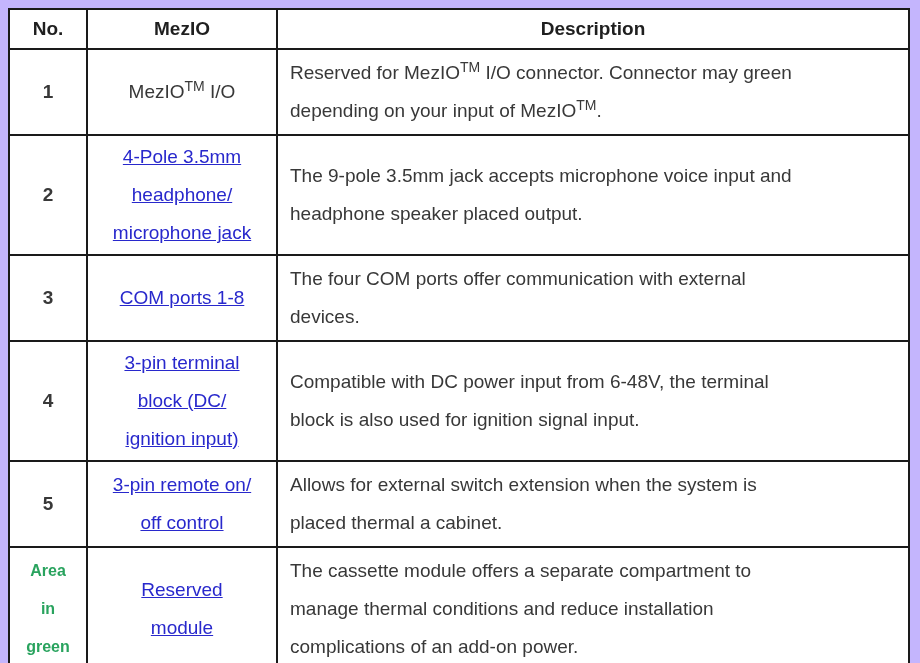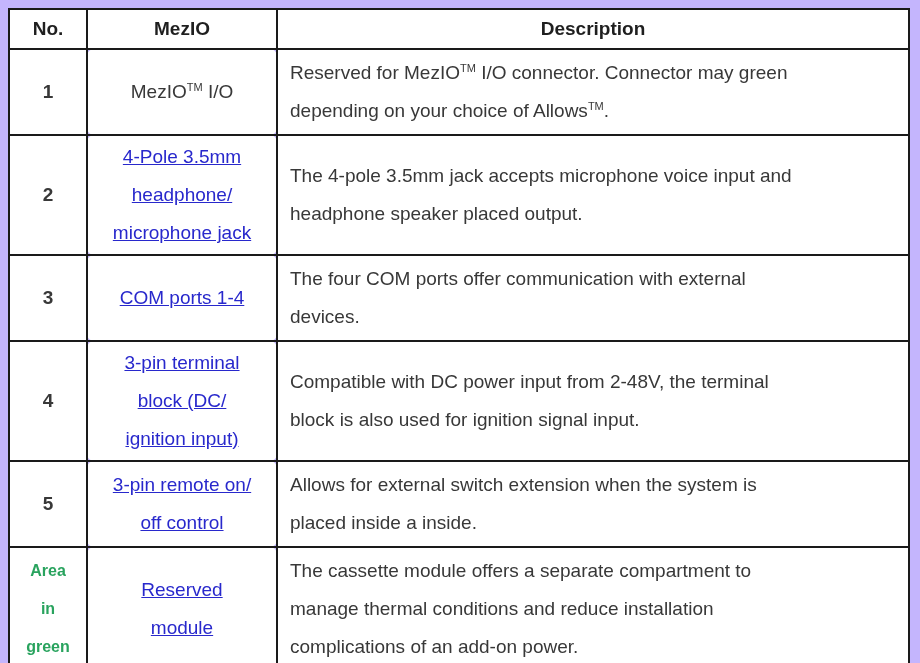--- a/index.html
+++ b/index.html
@@ -52,36 +52,35 @@
   td.no.green {
     color: var(--green, #29a35e);
     font-size: 16px;
   }
   td.item {
     text-align: center;
     font-size: 19px;
     color: var(--text, #383838);
     line-height: 38px;
     padding: 2px 6px;
-    border-radius: 7px;
   }
   td.desc {
     text-align: left;
     font-size: 19px;
     color: var(--text, #383838);
     line-height: 38px;
     padding: 4px 8px 4px 12px;
   }
   a.link {
     color: var(--link, #2828cc);
     text-decoration: underline;
     cursor: pointer;
   }
   sup.tm {
-    font-size: 11px;
+    font-size: 14px;
     line-height: 0;
   }
 </style>
 </head>
 <body>
 
 <div class="page">
   <table class="io-table">
     <colgroup>
       <col class="c-no">
@@ -92,41 +91,41 @@
       <tr>
         <th>No.</th>
         <th>MezIO</th>
         <th>Description</th>
       </tr>
     </thead>
     <tbody>
         <tr>
           <td class="no">1</td>
           <td class="item"><span>MezIO</span><sup class="tm">TM</sup><span> I/O</span></td>
-          <td class="desc"><span>Reserved for MezIO</span><sup class="tm">TM</sup><span> I/O connector. Connector may green</span><br><span>depending on your choice of Allows</span><sup class="tm">TM</sup><span>.</span></td>
+          <td class="desc"><span>Reserved for MezIO</span><sup class="tm">TM</sup><span> I/O connector. Connector may green</span><br><span>depending on your input of MezIO</span><sup class="tm">TM</sup><span>.</span></td>
         </tr>
         <tr>
           <td class="no">2</td>
           <td class="item"><a class="link" href="#"><span>4-Pole 3.5mm</span><br><span>headphone/</span><br><span>microphone jack</span></a></td>
-          <td class="desc"><span>The 4-pole 3.5mm jack accepts microphone voice input and</span><br><span>headphone speaker placed output.</span></td>
+          <td class="desc"><span>The 9-pole 3.5mm jack accepts microphone voice input and</span><br><span>headphone speaker placed output.</span></td>
         </tr>
         <tr>
           <td class="no">3</td>
-          <td class="item"><a class="link" href="#"><span>COM ports 1-4</span></a></td>
+          <td class="item"><a class="link" href="#"><span>COM ports 1-8</span></a></td>
           <td class="desc"><span>The four COM ports offer communication with external</span><br><span>devices.</span></td>
         </tr>
         <tr>
           <td class="no">4</td>
           <td class="item"><a class="link" href="#"><span>3-pin terminal</span><br><span>block (DC/</span><br><span>ignition input)</span></a></td>
-          <td class="desc"><span>Compatible with DC power input from 2-48V, the terminal</span><br><span>block is also used for ignition signal input.</span></td>
+          <td class="desc"><span>Compatible with DC power input from 6-48V, the terminal</span><br><span>block is also used for ignition signal input.</span></td>
         </tr>
         <tr>
           <td class="no">5</td>
           <td class="item"><a class="link" href="#"><span>3-pin remote on/</span><br><span>off control</span></a></td>
-          <td class="desc"><span>Allows for external switch extension when the system is</span><br><span>placed inside a inside.</span></td>
+          <td class="desc"><span>Allows for external switch extension when the system is</span><br><span>placed thermal a cabinet.</span></td>
         </tr>
         <tr>
           <td class="no green">Area<br>in<br>green</td>
           <td class="item"><a class="link" href="#"><span>Reserved</span><br><span>module</span></a></td>
           <td class="desc"><span>The cassette module offers a separate compartment to</span><br><span>manage thermal conditions and reduce installation</span><br><span>complications of an add-on power.</span></td>
         </tr>
       </tbody>
 
   </table>
 </div>

